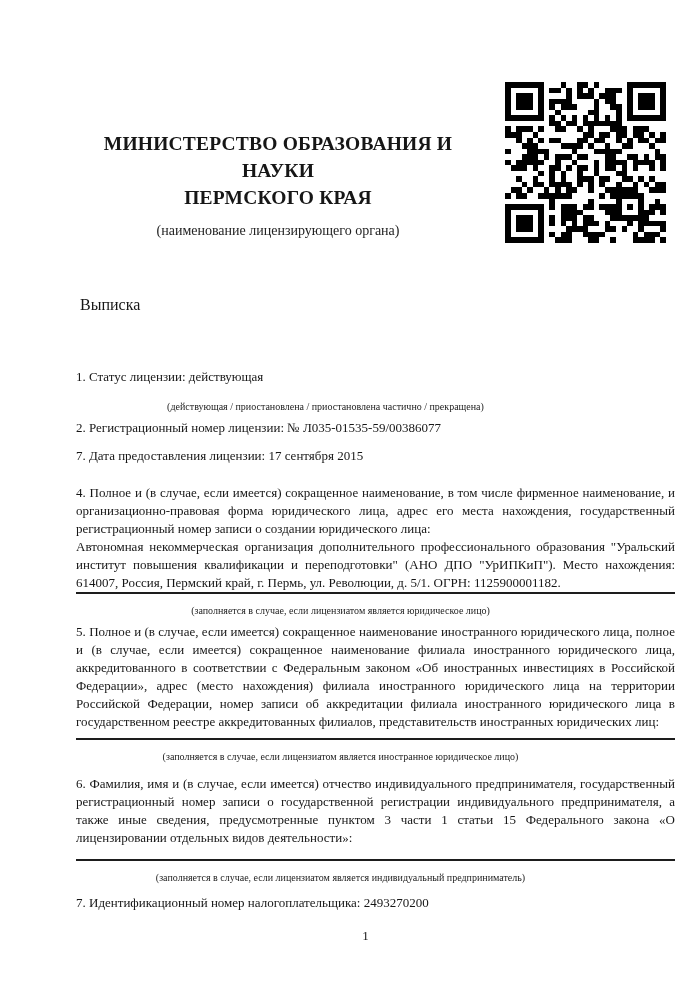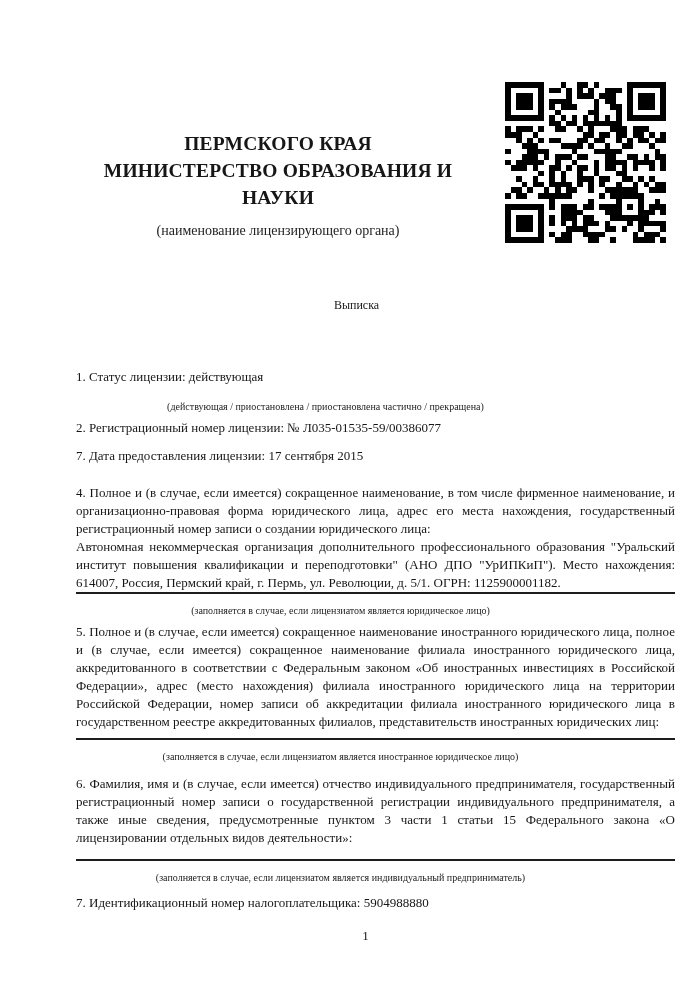--- a/index.html
+++ b/index.html
@@ -12,21 +12,21 @@
     overflow:hidden;
   }
   .abs{position:absolute;}
   
   .ministry{left:66px;top:130px;width:424px;text-align:center;}
   .ministry-name{font-weight:bold;font-size:19.5px;line-height:27px;letter-spacing:.2px;}
   .ministry-caption{font-size:14px;line-height:14px;margin-top:13px;color:#222;}
   
   .qr{left:505px;top:82px;width:161px;height:161px;}
   
-  .doc-title{left:57px;top:296px;width:599px;text-align:center;font-size:12px;line-height:18px;}
+  .doc-title{left:80px;top:296px;width:599px;font-size:16px;line-height:18px;}
   
   .item{left:76px;width:599px;font-size:13px;line-height:18px;}
   .just{text-align:justify;}
   .item p{margin:0;}
   .rule{border-top:2px solid #1d1d1d;height:0;width:599px;}
   .caption{font-size:10px;line-height:13px;text-align:center;color:#222;}
   .caption-shift{position:relative;left:-35px;}
   .caption-status{position:relative;left:-50px;margin-top:14px;}
   .it1{top:368px;}
   .it2{top:419px;}
@@ -40,22 +40,22 @@
   .it6 .rule{margin-top:12px;}
   .rule + .caption{margin-top:10px;}
   .page-number{left:66px;top:928px;width:599px;text-align:center;font-size:13px;line-height:16px;}
 </style>
 </head>
 <body>
 
 <div class="page">
 
   <div class="abs ministry">
+    <div class="ministry-name">МИНИСТЕРСТВО ОБРАЗОВАНИЯ И НАУКИ</div>
     <div class="ministry-name">ПЕРМСКОГО КРАЯ</div>
-    <div class="ministry-name">МИНИСТЕРСТВО ОБРАЗОВАНИЯ И НАУКИ</div>
     <div class="ministry-caption">(наименование лицензирующего органа)</div>
   </div>
 
   <svg class="abs qr" id="qr-svg" viewBox="0 0 29 29" shape-rendering="crispEdges">
       <rect x="0" y="0" width="1" height="1" fill="#000"></rect>
       <rect x="1" y="0" width="1" height="1" fill="#000"></rect>
       <rect x="2" y="0" width="1" height="1" fill="#000"></rect>
       <rect x="3" y="0" width="1" height="1" fill="#000"></rect>
       <rect x="4" y="0" width="1" height="1" fill="#000"></rect>
       <rect x="5" y="0" width="1" height="1" fill="#000"></rect>
@@ -513,18 +513,18 @@
     <div class="caption caption-shift">(заполняется в случае, если лицензиатом является иностранное юридическое лицо)</div>
   </div>
 
   <div class="abs item it6">
     <p class="just">6. Фамилия, имя и (в случае, если имеется) отчество индивидуального предпринимателя, государственный регистрационный номер записи о государственной регистрации индивидуального предпринимателя, а также иные сведения, предусмотренные пунктом 3 части 1 статьи 15 Федерального закона «О лицензировании отдельных видов деятельности»:</p>
     <div class="rule"></div>
     <div class="caption caption-shift">(заполняется в случае, если лицензиатом является индивидуальный предприниматель)</div>
   </div>
 
   <div class="abs item it7">
-    <p>7. Идентификационный номер налогоплательщика: 5904988880</p>
+    <p>7. Идентификационный номер налогоплательщика: 2493270200</p>
   </div>
 
   <div class="abs page-number">1</div>
 
 </div>
 
 </body></html>

